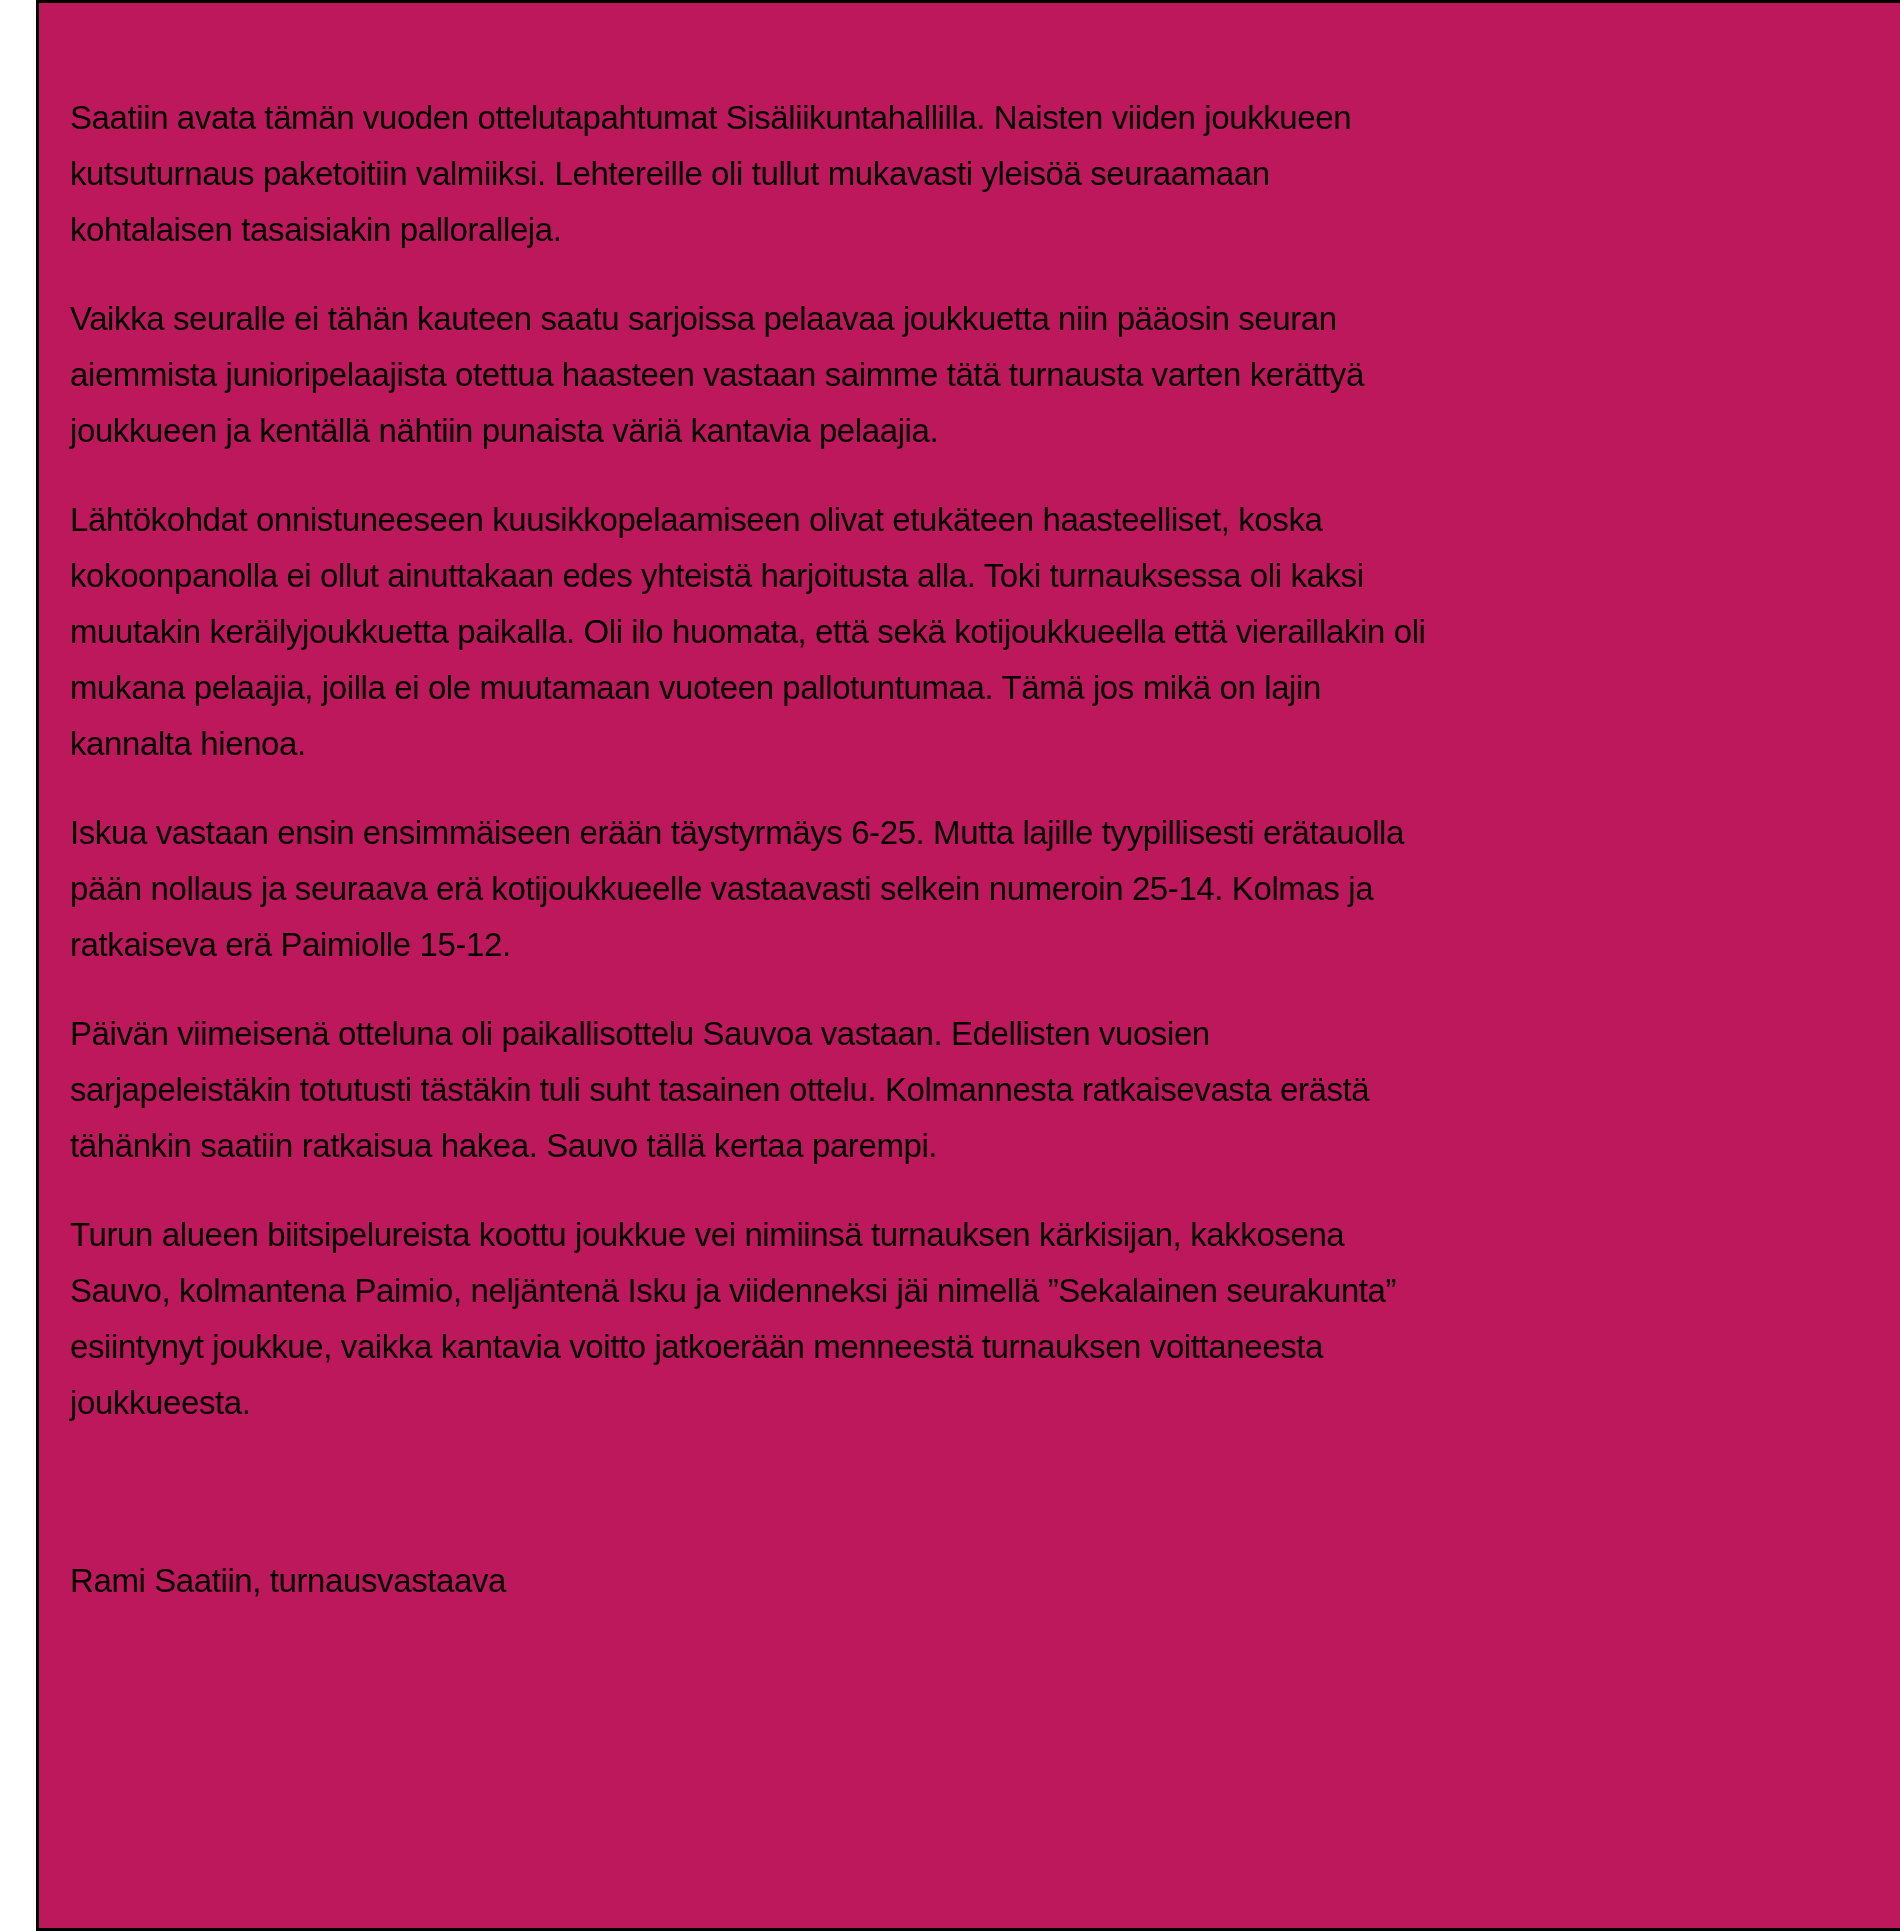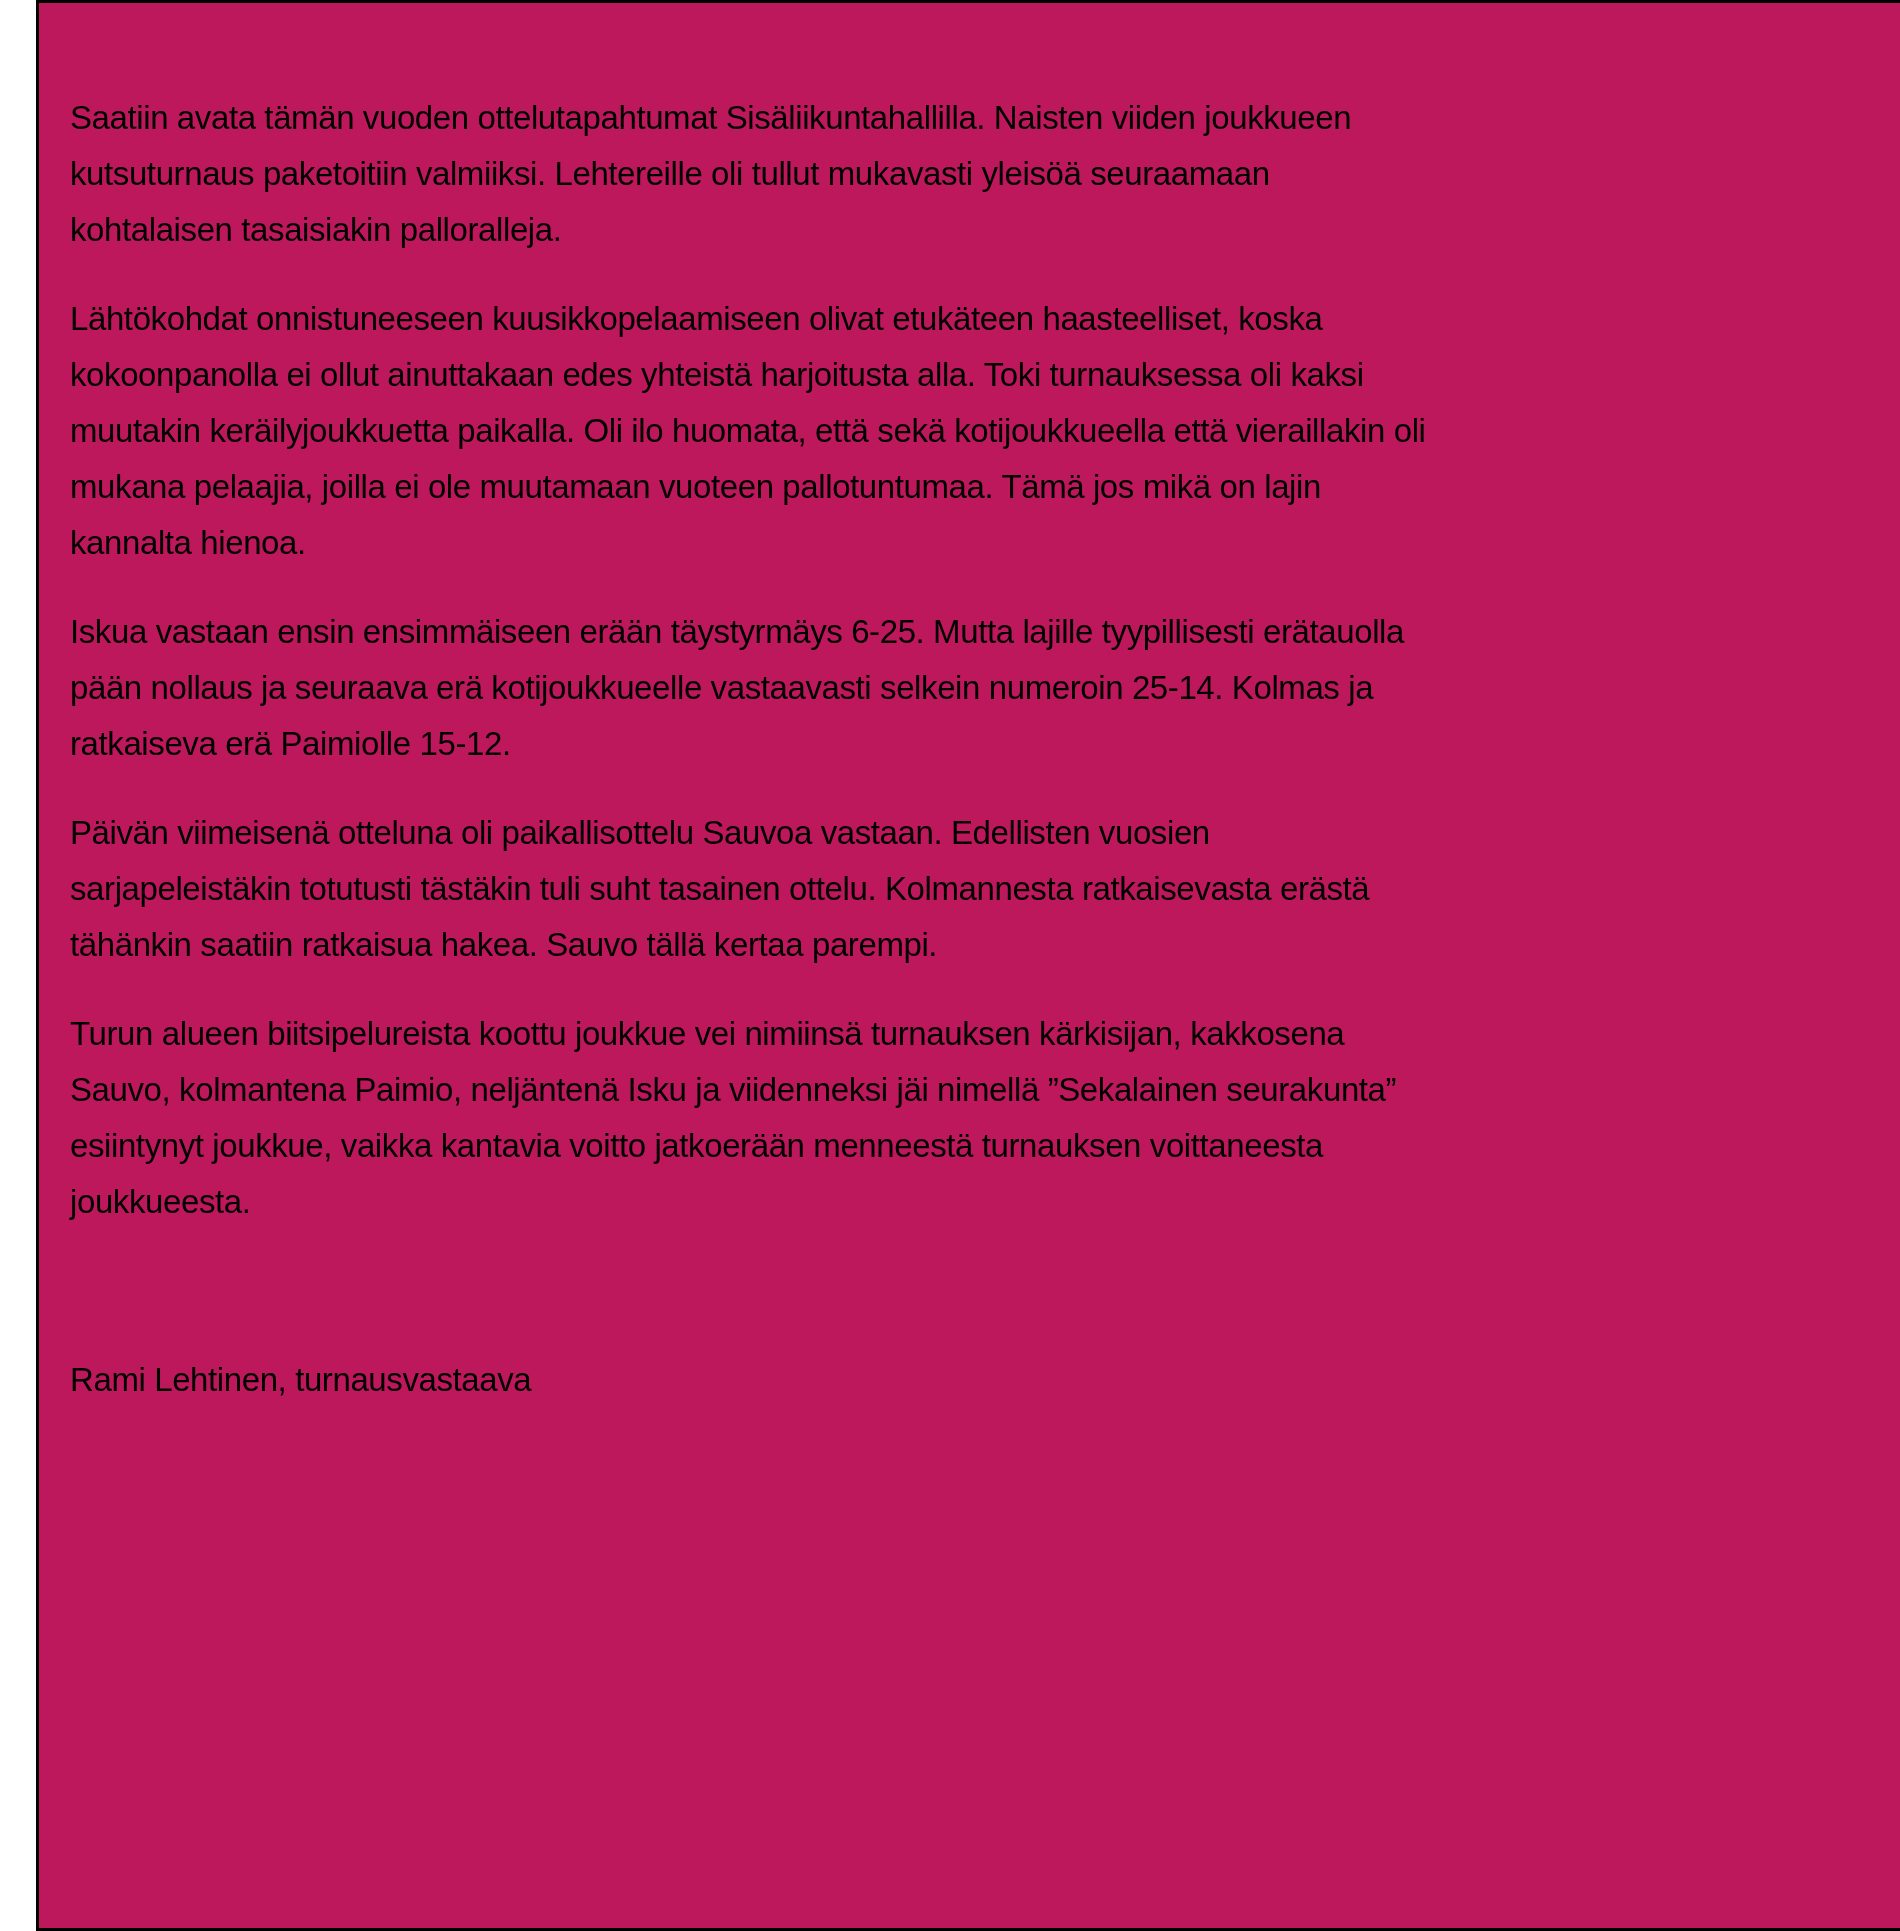--- a/index.html
+++ b/index.html
@@ -36,20 +36,21 @@
     margin-top: 122px;
     font-weight: 400;
   }
 </style>
 </head>
 <body>
 
 <div class="page">
   <div class="content">
     <p class="para">Saatiin avata tämän vuoden ottelutapahtumat Sisäliikuntahallilla. Naisten viiden joukkueen kutsuturnaus paketoitiin valmiiksi. Lehtereille oli tullut mukavasti yleisöä seuraamaan kohtalaisen tasaisiakin palloralleja.</p>
+    <p class="para">Vaikka seuralle ei tähän kauteen saatu sarjoissa pelaavaa joukkuetta niin pääosin seuran aiemmista junioripelaajista otettua haasteen vastaan saimme tätä turnausta varten kerättyä joukkueen ja kentällä nähtiin punaista väriä kantavia pelaajia.</p>
     <p class="para">Lähtökohdat onnistuneeseen kuusikkopelaamiseen olivat etukäteen haasteelliset, koska kokoonpanolla ei ollut ainuttakaan edes yhteistä harjoitusta alla. Toki turnauksessa oli kaksi muutakin keräilyjoukkuetta paikalla. Oli ilo huomata, että sekä kotijoukkueella että vieraillakin oli mukana pelaajia, joilla ei ole muutamaan vuoteen pallotuntumaa. Tämä jos mikä on lajin kannalta hienoa.</p>
     <p class="para">Iskua vastaan ensin ensimmäiseen erään täystyrmäys 6-25. Mutta lajille tyypillisesti erätauolla pään nollaus ja seuraava erä kotijoukkueelle vastaavasti selkein numeroin 25-14. Kolmas ja ratkaiseva erä Paimiolle 15-12.</p>
     <p class="para">Päivän viimeisenä otteluna oli paikallisottelu Sauvoa vastaan. Edellisten vuosien sarjapeleistäkin totutusti tästäkin tuli suht tasainen ottelu. Kolmannesta ratkaisevasta erästä tähänkin saatiin ratkaisua hakea. Sauvo tällä kertaa parempi.</p>
     <p class="para">Turun alueen biitsipelureista koottu joukkue vei nimiinsä turnauksen kärkisijan, kakkosena Sauvo, kolmantena Paimio, neljäntenä Isku ja viidenneksi jäi nimellä ”Sekalainen seurakunta” esiintynyt joukkue, vaikka kantavia voitto jatkoerään menneestä turnauksen voittaneesta joukkueesta.</p>
-    <p class="signature">Rami Lehtinen, turnausvastaava</p>
+    <p class="signature">Rami Saatiin, turnausvastaava</p>
   </div>
 </div>
 
 
 </body></html>

